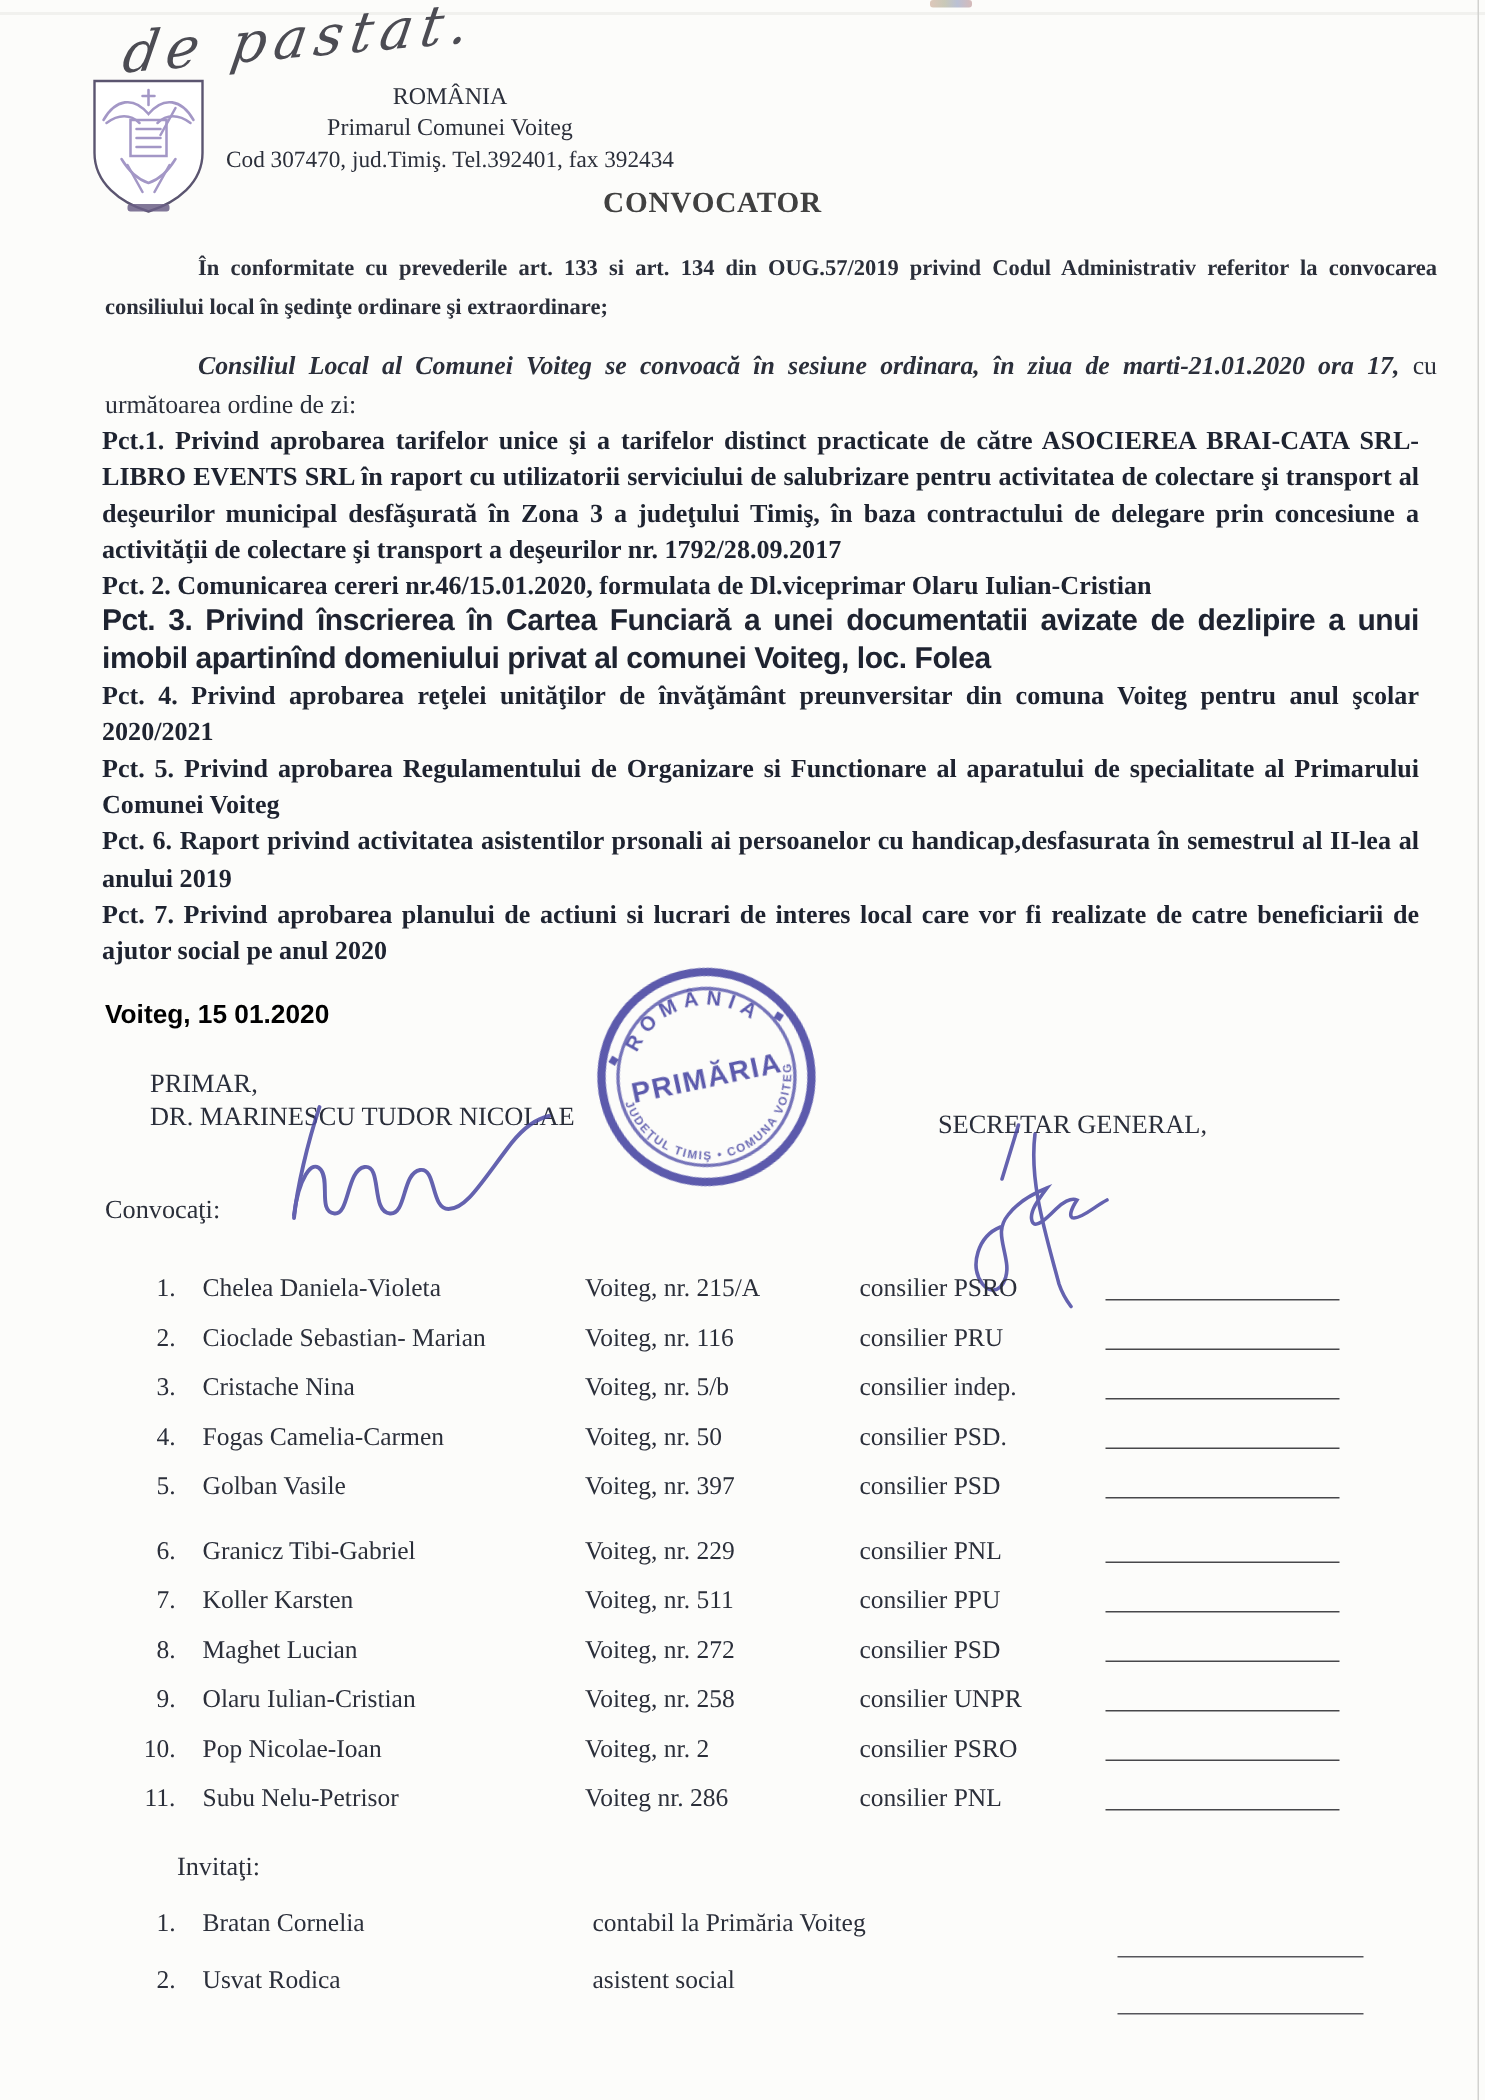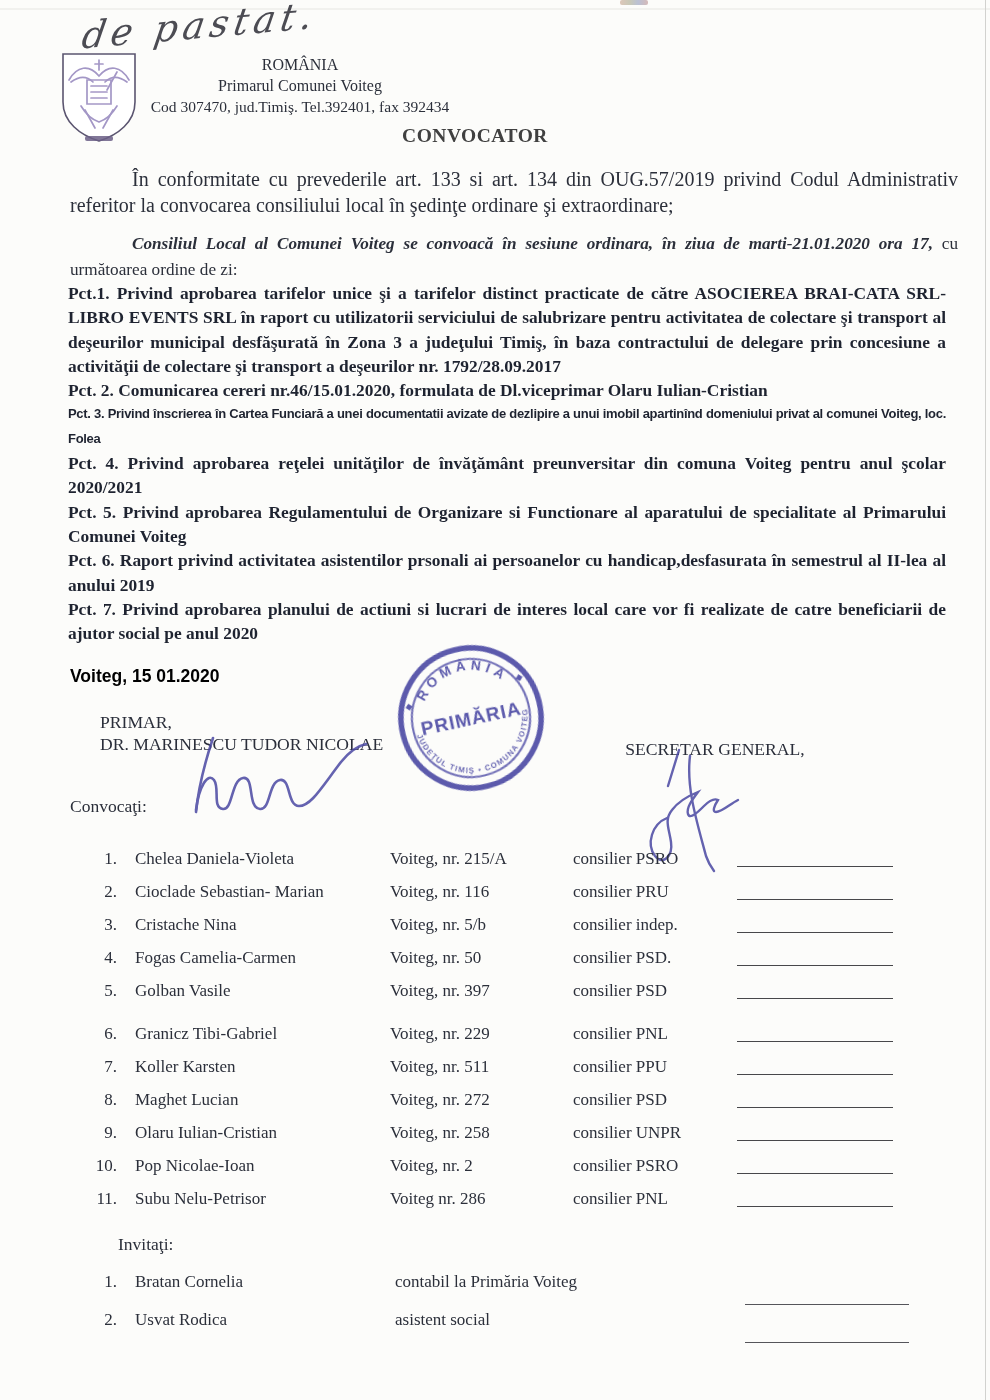--- a/index.html
+++ b/index.html
@@ -28,32 +28,32 @@
   .letterhead .lh2{font-size:16px;}
   .letterhead .lh3{font-size:15.5px;}
 
   .doc-title{
     position:absolute; top:125px; left:0; width:950px; text-align:center;
     font-weight:bold; font-size:19.5px; letter-spacing:.5px; color:#404040;
   }
 
   .intro{
     position:absolute; left:70px; top:166px; width:888px; margin:0;
-    font-size:20px; line-height:26px; text-indent:62px; text-align:justify;
+    font-size:15px; line-height:26px; text-indent:62px; text-align:justify;font-weight:bold;
   }
   .convocation{
     position:absolute; left:70px; top:231px; width:888px; margin:0;
     font-size:17.2px; line-height:26px; text-indent:62px; text-align:justify;
   }
   .conv-italic{font-style:italic; font-weight:bold;}
 
   .agenda{position:absolute; left:68px; top:281px; width:878px;}
   .agenda p{margin:0; font-weight:bold; font-size:17.4px; line-height:24.3px;
     color:#1e2330; text-align:justify;}
-  .agenda p.sans{font-family:"Liberation Sans", sans-serif; font-size:13px;
+  .agenda p.sans{font-family:"Liberation Sans", sans-serif; font-size:20px;
     letter-spacing:-0.3px; line-height:24.3px;}
 
   .date-place{
     position:absolute; left:70px; top:666px;
     font-family:"Liberation Sans", sans-serif; font-weight:bold; font-size:17.5px; color:#000000;
   }
 
   .primar-block{position:absolute; left:100px; top:711px; width:310px; text-align:left;
     font-size:17.6px; line-height:22px; color:#2a2e3a;}
   .secretar-block{position:absolute; left:586px; top:738px; width:258px; text-align:center;

